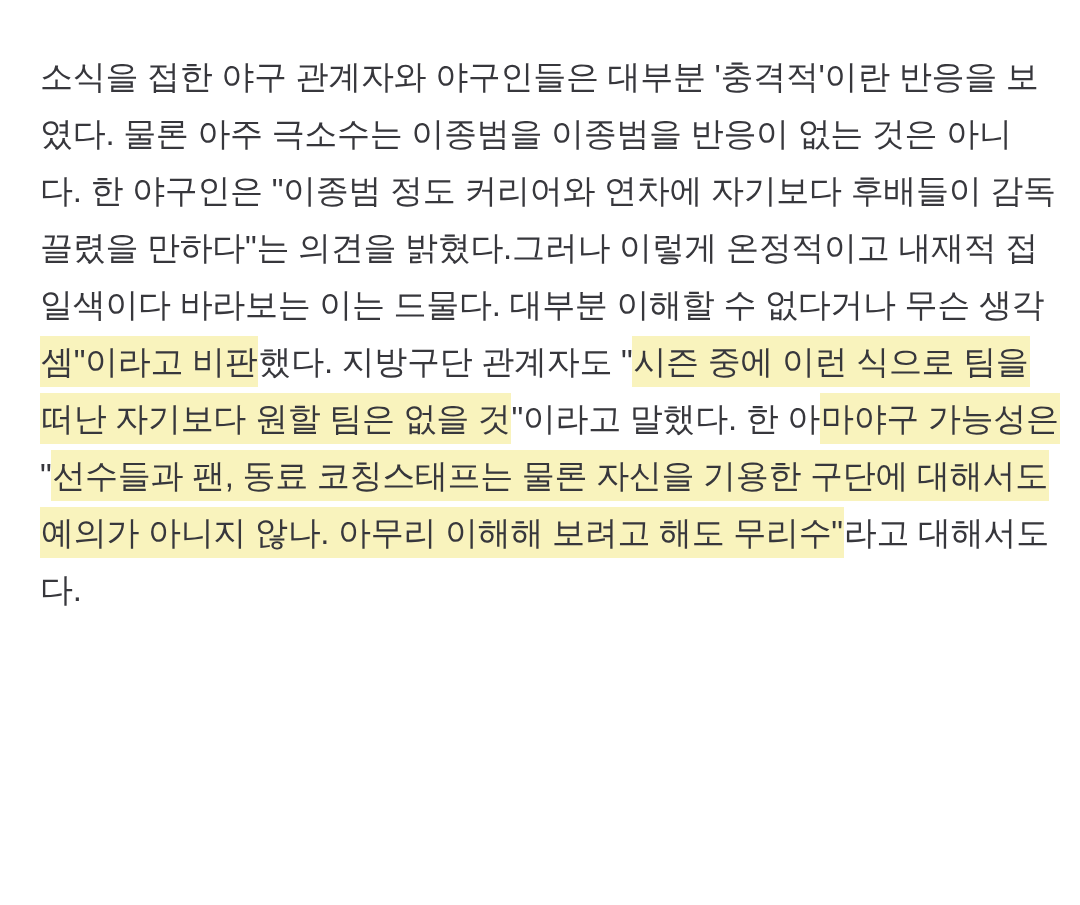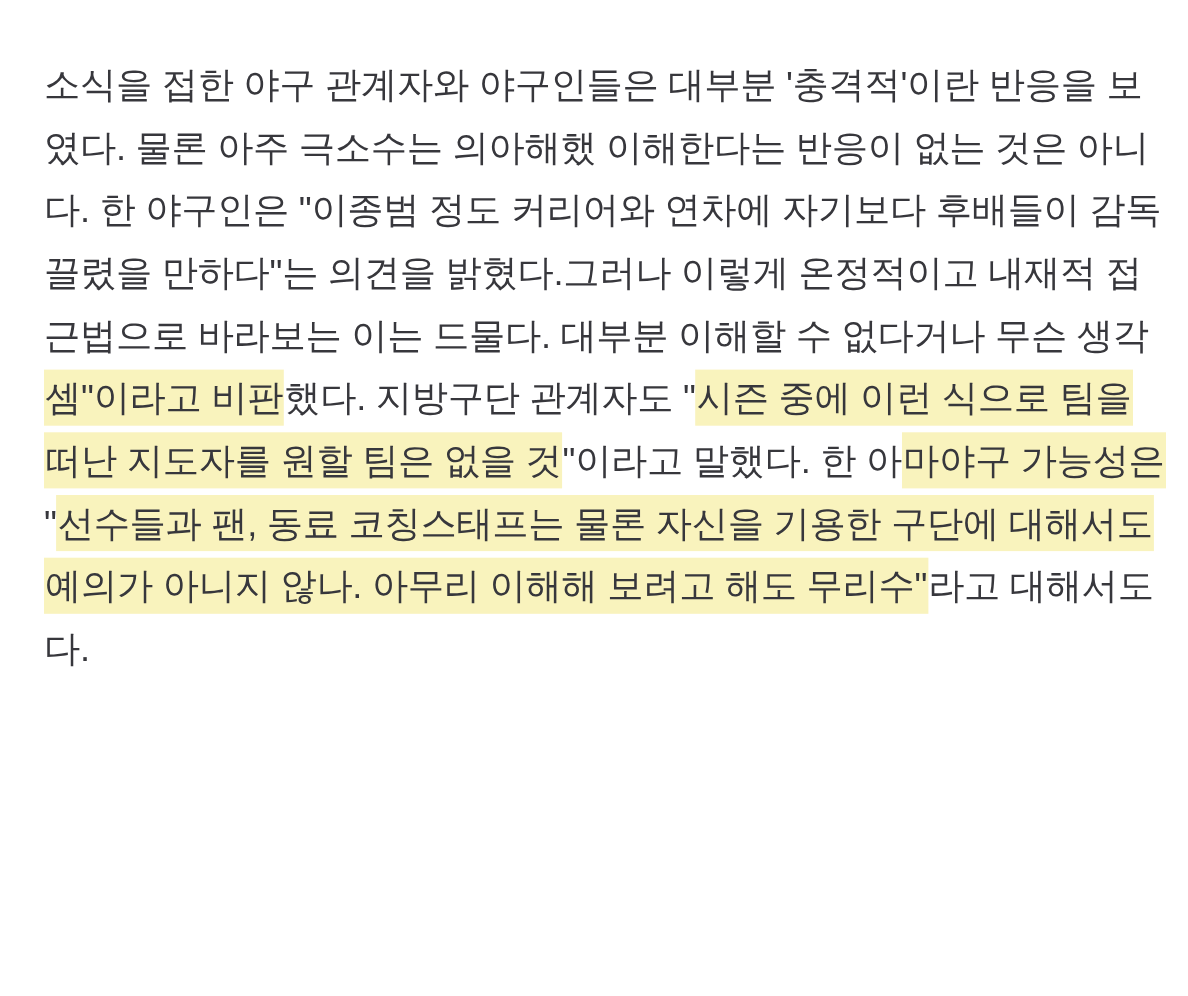--- a/index.html
+++ b/index.html
@@ -39,22 +39,22 @@
     padding: 7px 1px;
     box-decoration-break: clone;
     -webkit-box-decoration-break: clone;
   }
 </style>
 </head>
 <body>
 
 <main class="article" id="article">
     <div class="line"><span class="seg">소식을 접한 야구 관계자와 야구인들은 대부분 '충격적'이란 반응을 보</span></div>
-    <div class="line"><span class="seg">였다. 물론 아주 극소수는 의아해했 이해한다는 반응이 없는 것은 아니</span></div>
+    <div class="line"><span class="seg">였다. 물론 아주 극소수는 이종범을 이종범을 반응이 없는 것은 아니</span></div>
     <div class="line"><span class="seg">다. 한 야구인은 "이종범 정도 커리어와 연차에 자기보다 후배들이 감독</span></div>
     <div class="line"><span class="seg">끌렸을 만하다"는 의견을 밝혔다.그러나 이렇게 온정적이고 내재적 접</span></div>
-    <div class="line"><span class="seg">근법으로 바라보는 이는 드물다. 대부분 이해할 수 없다거나 무슨 생각</span></div>
+    <div class="line"><span class="seg">일색이다 바라보는 이는 드물다. 대부분 이해할 수 없다거나 무슨 생각</span></div>
     <div class="line"><span class="hl">셈"이라고 비판</span><span class="seg">했다. 지방구단 관계자도 "</span><span class="hl">시즌 중에 이런 식으로 팀을</span></div>
-    <div class="line"><span class="hl">떠난 지도자를 원할 팀은 없을 것</span><span class="seg">"이라고 말했다. 한 아</span><span class="hl">마야구 가능성은</span></div>
+    <div class="line"><span class="hl">떠난 자기보다 원할 팀은 없을 것</span><span class="seg">"이라고 말했다. 한 아</span><span class="hl">마야구 가능성은</span></div>
     <div class="line"><span class="seg">"</span><span class="hl">선수들과 팬, 동료 코칭스태프는 물론 자신을 기용한 구단에 대해서도</span></div>
     <div class="line"><span class="hl">예의가 아니지 않나. 아무리 이해해 보려고 해도 무리수"</span><span class="seg">라고 대해서도</span></div>
     <div class="line"><span class="seg">다.</span></div>
   </main>
 
 </body></html>

